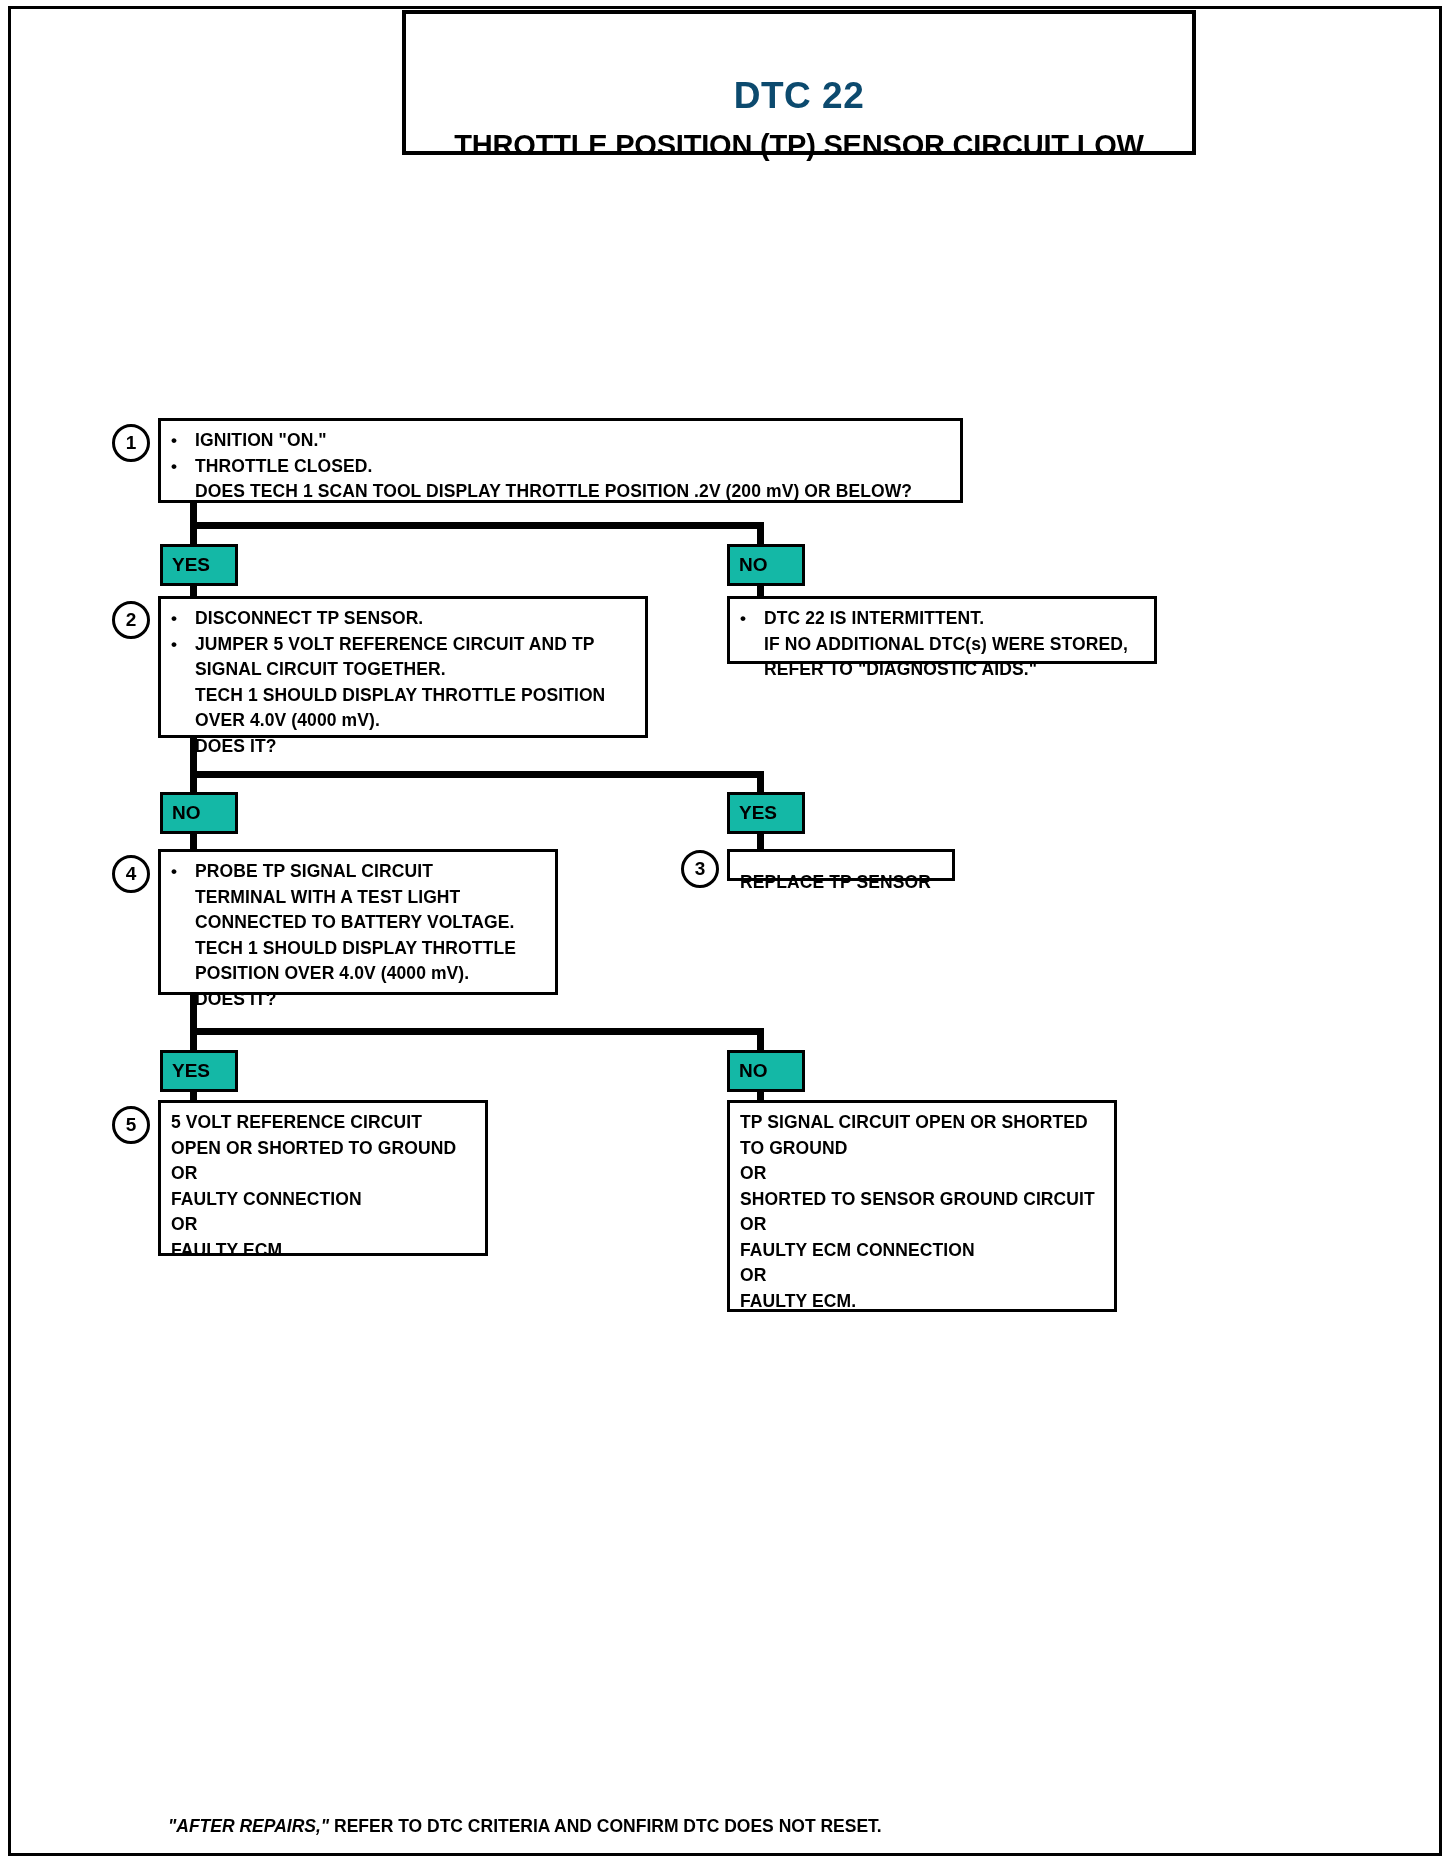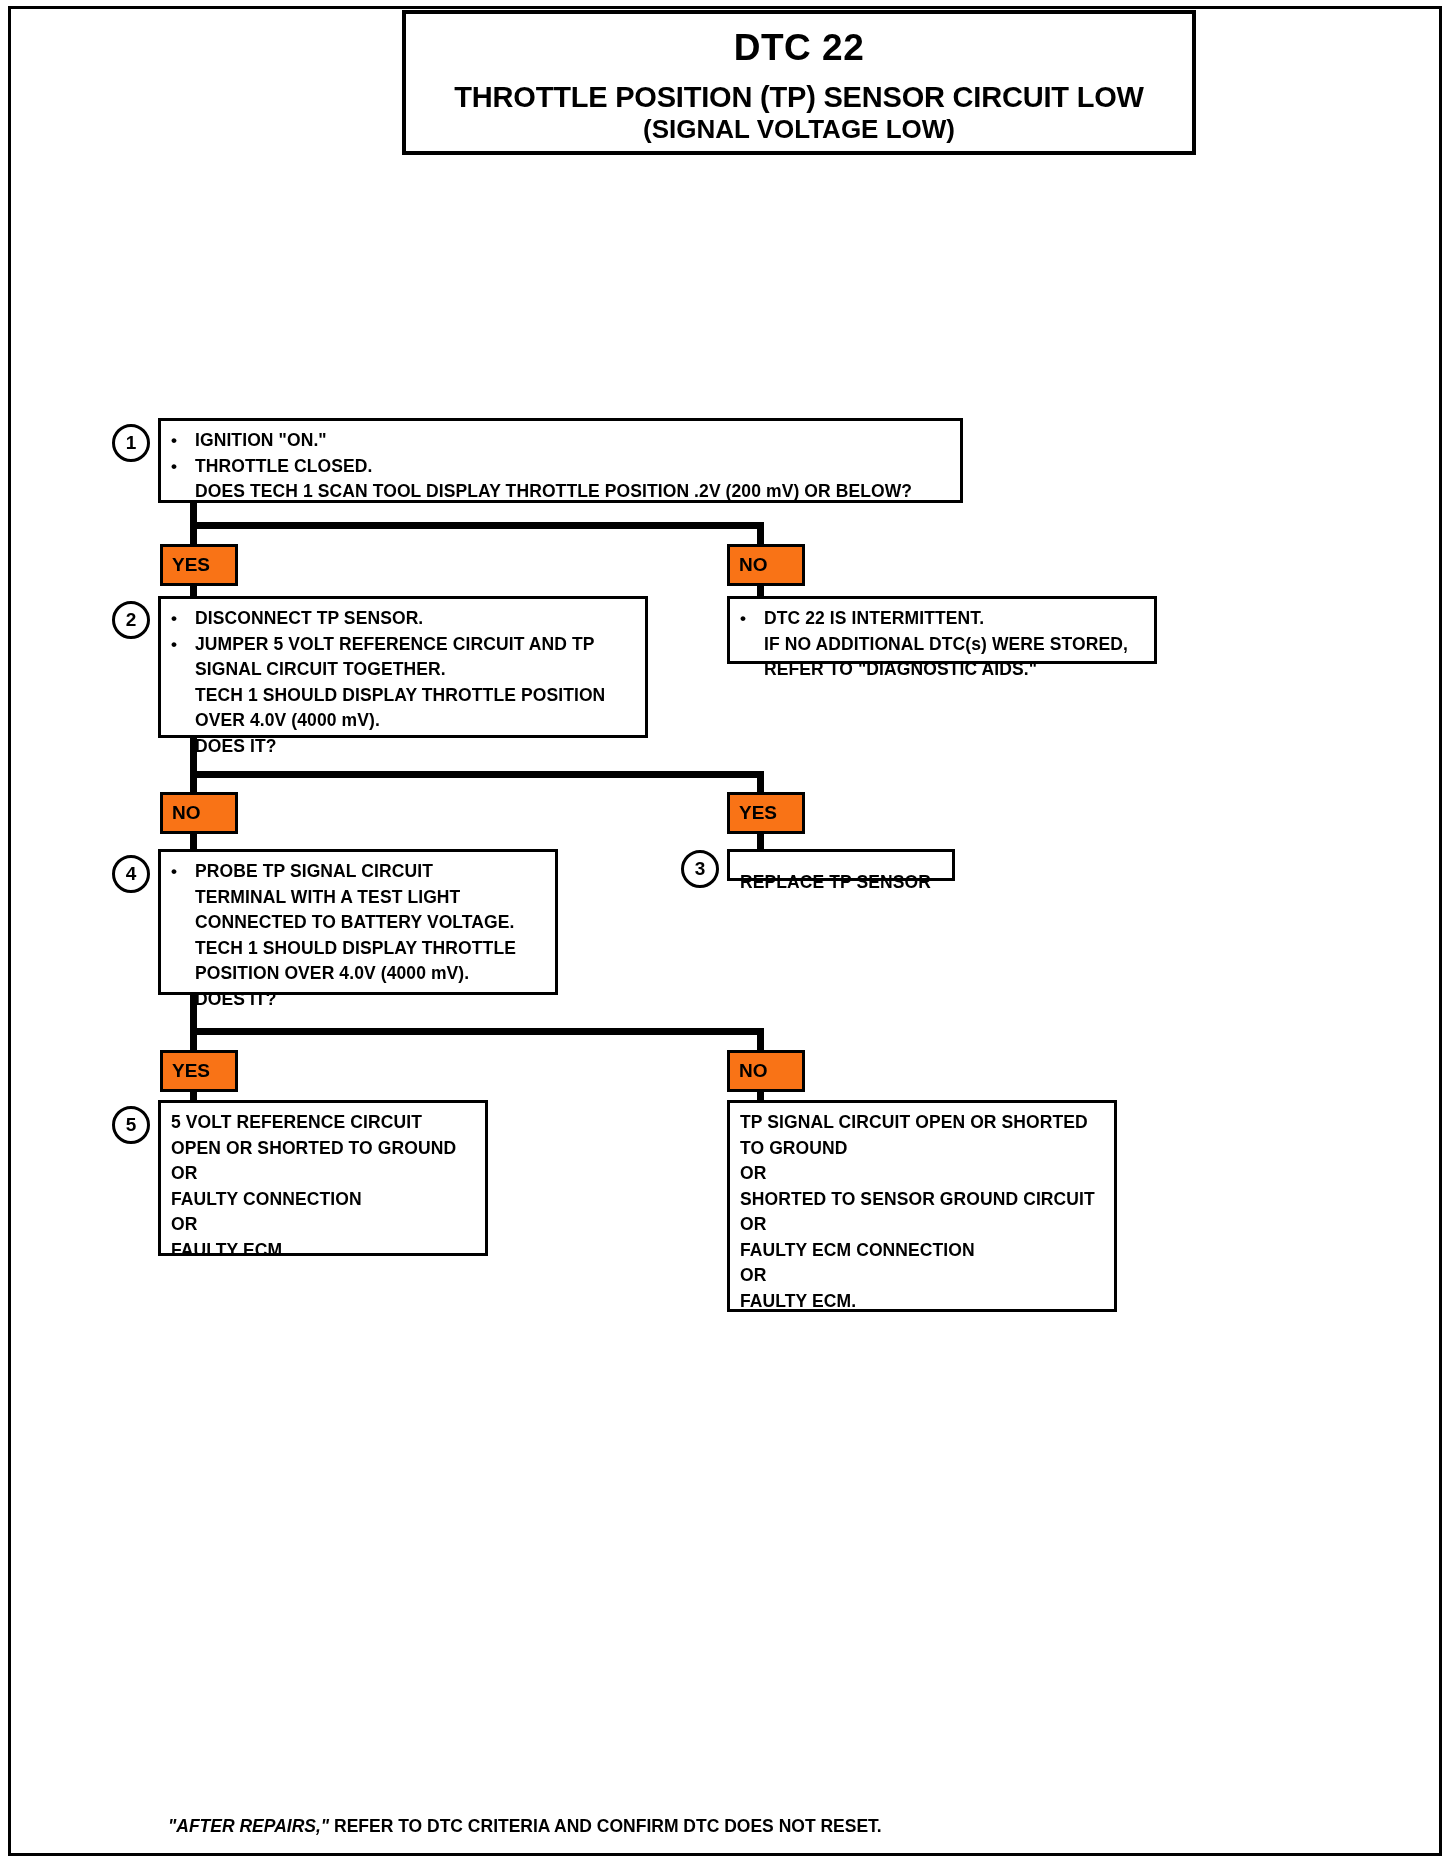--- a/index.html
+++ b/index.html
@@ -38,21 +38,22 @@
     box-sizing: border-box;
     background: #fff;
     text-align: center;
     padding-top: 12px;
   }
   .title-main {
     font-size: 37px;
     font-weight: bold;
     letter-spacing: 0.5px;
     line-height: 44px;
-    color: #000000;
+    color: #0c4a6e;
+    margin-top: 48px;
   }
   .title-sub1 {
     font-size: 29px;
     font-weight: bold;
     line-height: 34px;
     letter-spacing: -0.2px;
     margin-top: 10px;
     color: #000;
   }
   .title-sub2 {
@@ -112,21 +113,21 @@
     line-height: 32px;
     text-align: center;
     color: #000;
   }
 
   
   .yn-box {
     position: absolute;
     border: 3px solid #000;
     box-sizing: border-box;
-    background: #f97316;
+    background: #14b8a6;
     font-size: 19px;
     font-weight: bold;
     line-height: 36px;
     color: #000;
     padding-left: 9px;
     width: 78px;
     height: 42px;
   }
 
   
@@ -164,21 +165,20 @@
 </head>
 <body>
 
 <div id="page">
 
   <div class="page-border"></div>
 
   <div class="title-block">
     <div class="title-main">DTC 22</div>
     <div class="title-sub1">THROTTLE POSITION (TP) SENSOR CIRCUIT LOW</div>
-    <div class="title-sub2">(SIGNAL VOLTAGE LOW)</div>
   </div>
 
   <div class="step-num" style="left:112px; top:424px;">1</div>
   <div class="step-box" style="left:158px; top:418px; width:805px; height:85px;">
     <div class="bullet-row">
       <span class="bullet">•</span>
       <span class="btxt">IGNITION "ON."</span>
     </div>
     <div class="bullet-row">
       <span class="bullet">•</span>

